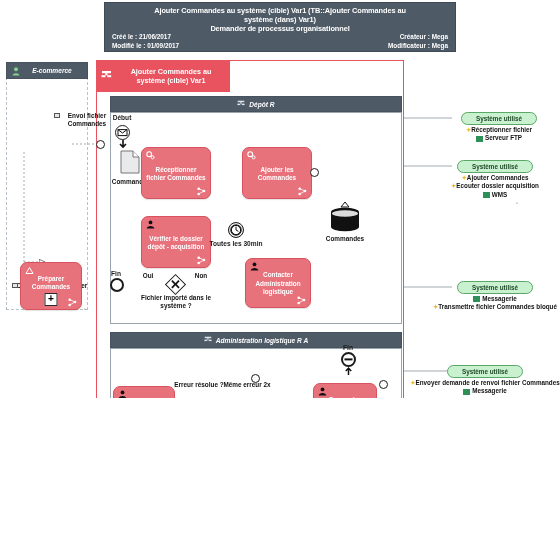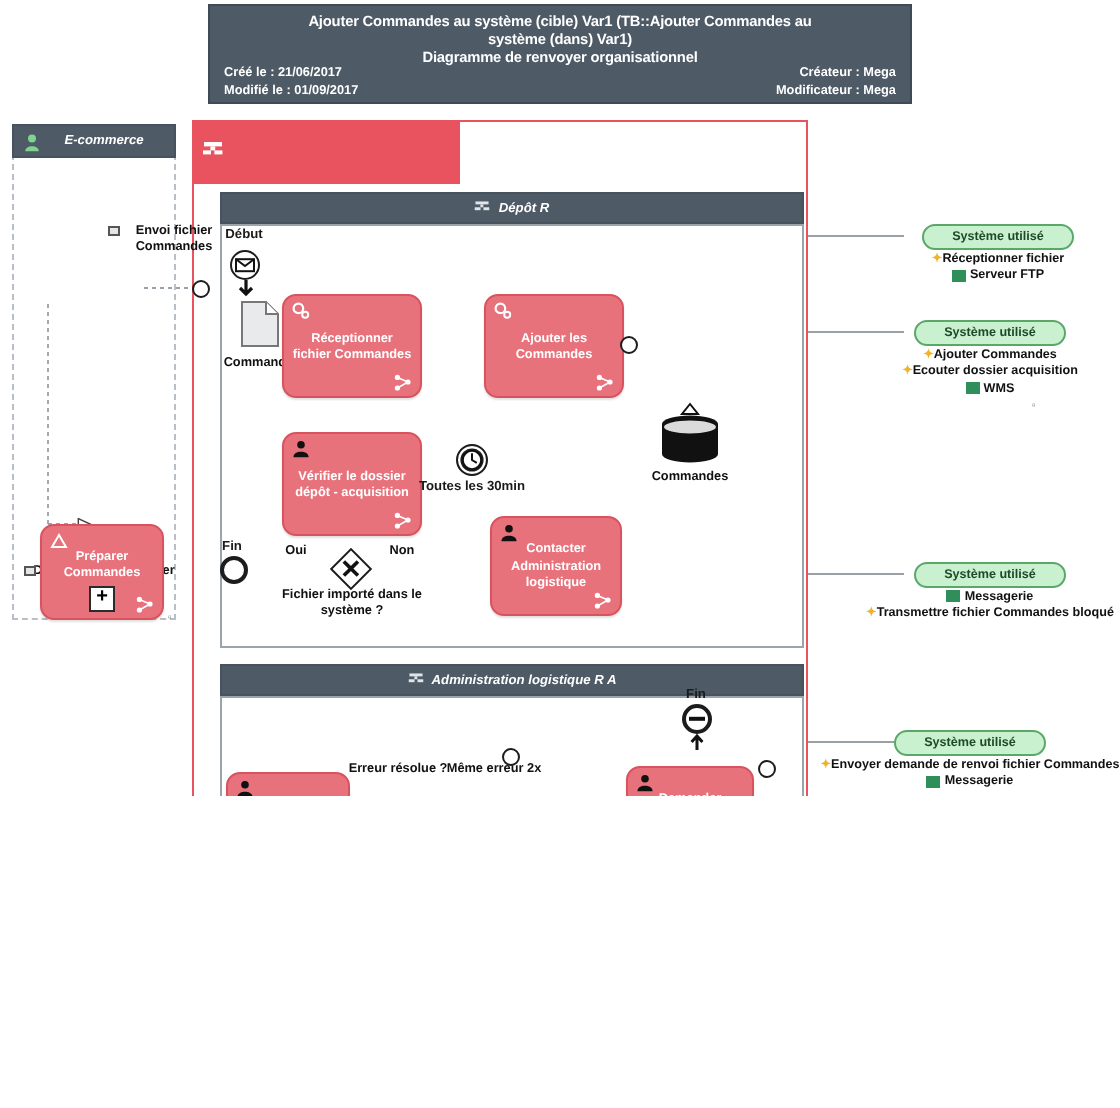--- a/index.html
+++ b/index.html
@@ -189,21 +189,21 @@
     <line x1="404" y1="485" x2="452" y2="485" stroke="#9aa0a7" stroke-width="0.9"></line>
     <line x1="404" y1="527" x2="452" y2="527" stroke="#9aa0a7" stroke-width="0.9"></line>
 
     <path d="M146,172 L160,172" stroke="#9aa0a7" stroke-width="0.9" fill="none" stroke-dasharray="2,2" marker-end="url(#arwo)"></path>
   </svg>
 
   <div class="abs doc-header">
     <div class="doc-title">
       <span>Ajouter Commandes au système (cible) Var1 (TB::Ajouter Commandes au</span><br>
       <span>système (dans) Var1)</span><br>
-      <span>Diagramme de renvoyer organisationnel</span>
+      <span>Demander de processus organisationnel</span>
     </div>
     <div class="doc-meta-l">
       <span>Créé le : 21/06/2017</span><br>
       <span>Modifié le : 01/09/2017</span>
     </div>
     <div class="doc-meta-r">
       <span>Créateur : Mega</span><br>
       <span>Modificateur : Mega</span>
     </div>
   </div>
@@ -233,20 +233,21 @@
   <div class="abs pool"></div>
   <div class="abs pool-title">
     <span class="pool-icon">
       <svg width="11" height="11" viewBox="0 0 11 11">
         <rect x="1" y="1" width="9" height="2.2" fill="#ffffff"></rect>
         <rect x="4.2" y="3.2" width="2.4" height="2" fill="#ffffff"></rect>
         <rect x="0.5" y="5.2" width="4" height="2" fill="#ffffff"></rect>
         <rect x="6.2" y="5.2" width="4" height="2" fill="#ffffff"></rect>
       </svg>
     </span>
+    <span class="t">Ajouter Commandes au système (cible) Var1</span>
   </div>
 
   <div class="abs lane-box" style="left:110px;top:112px;width:292px;height:212px;"></div>
   <div class="abs lane-hdr" style="left:110px;top:96px;width:292px;height:16px;">
     <span class="licon">
       <svg width="8" height="8" viewBox="0 0 11 11">
         <rect x="1" y="1" width="9" height="2" fill="#dfe4e8"></rect>
         <rect x="4.4" y="3" width="2" height="2" fill="#dfe4e8"></rect>
         <rect x="0.5" y="5" width="4" height="2" fill="#dfe4e8"></rect>
         <rect x="6.5" y="5" width="4" height="2" fill="#dfe4e8"></rect>

